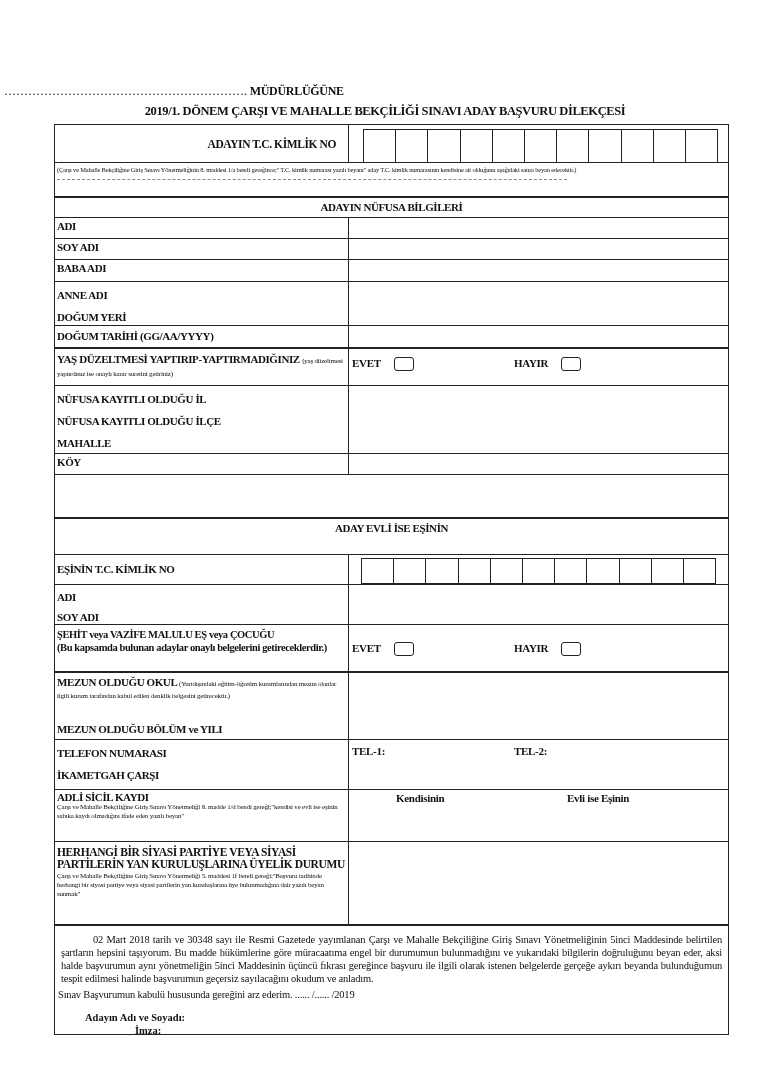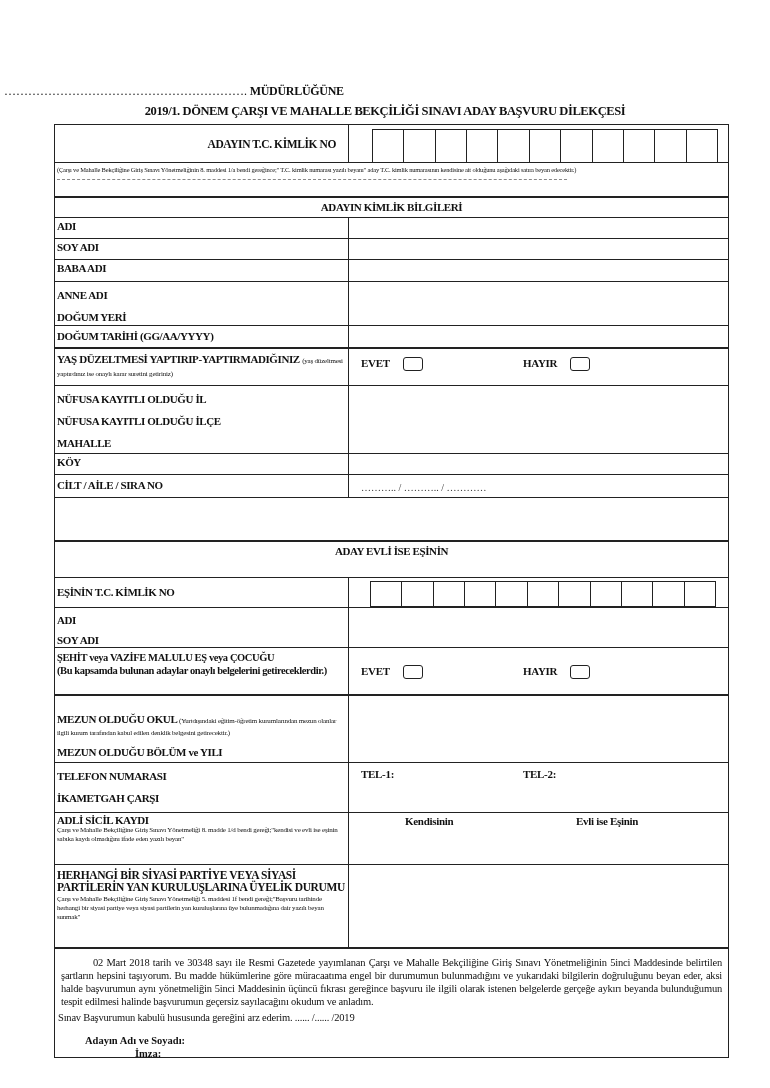--- a/index.html
+++ b/index.html
@@ -2,21 +2,21 @@
 <html><head>
 <meta charset="utf-8">
 <style>
   html, body { margin: 0; padding: 0; background: #ffffff; }
   body { width: 770px; height: 1088px; position: relative; overflow: hidden;
          font-family: "Liberation Serif", "DejaVu Serif", serif; color: #111; }
   .hdr1 { position: absolute; top: 84px; left: 4px; width: 770px; font-size: 12px; font-weight: bold; letter-spacing: -0.3px; }
   .hdr1 .dots { letter-spacing: 0; font-weight: normal; }
   .hdr2 { position: absolute; top: 104px; left: 0; width: 770px; text-align: center; font-size: 12.5px; font-weight: bold; letter-spacing: -0.4px; }
   .form { position: absolute; left: 54px; top: 124px; width: 675px; border: 1.5px solid #222; box-sizing: border-box; }
-  .row { display: flex; border-bottom: 1.2px solid #222; box-sizing: border-box; gap: 9px; }
+  .row { display: flex; border-bottom: 1.2px solid #222; box-sizing: border-box; }
   .row.thick { border-bottom: 2.5px solid #222; }
   .row:last-child { border-bottom: none; }
   .lbl { width: 294px; border-right: 1.2px solid #222; box-sizing: border-box; padding: 2px 2px; font-size: 11px; font-weight: bold; letter-spacing: -0.4px; }
   .val { flex: 1; padding: 2px 3px; font-size: 11px; box-sizing: border-box; position: relative; }
   .full { flex: 1; text-align: center; font-size: 11px; font-weight: bold; letter-spacing: -0.4px; padding: 3px 0; }
   .stack > div { line-height: 22px; }
   .small { font-size: 7px; font-weight: normal; letter-spacing: -0.2px; line-height: 9px; }
   .tcbox { display: flex; border: 1.5px solid #222; }
   .tcbox span { flex: 1; border-right: 1.2px solid #222; height: 100%; }
   .tcbox span:last-child { border-right: none; }
@@ -57,21 +57,21 @@
         </div>
     </div>
   </div>
 
   <div class="row thick" style="height:35px;display:block">
     <div class="note">(Çarşı ve Mahalle Bekçiliğine Giriş Sınavı Yönetmeliğinin 8. maddesi 1/a bendi gereğince;" T.C. kimlik numarası yazılı beyanı" aday T.C. kimlik numarasının kendisine ait olduğunu aşağıdaki satıra beyan edecektir.)</div>
     <div class="dashes"></div>
   </div>
 
   <div class="row" style="height:20px">
-    <div class="full">ADAYIN KİMLİK BİLGİLERİ</div>
+    <div class="full">ADAYIN NÜFUSA BİLGİLERİ</div>
   </div>
   <div class="row" style="height:21px">
     <div class="lbl">ADI</div>
     <div class="val"></div>
   </div>
   <div class="row" style="height:21px">
     <div class="lbl">SOY ADI</div>
     <div class="val"></div>
   </div>
   <div class="row" style="height:22px">
@@ -108,24 +108,20 @@
       <div>NÜFUSA KAYITLI OLDUĞU İL</div>
       <div>NÜFUSA KAYITLI OLDUĞU İLÇE</div>
       <div>MAHALLE</div>
     </div>
     <div class="val"></div>
   </div>
   <div class="row" style="height:21px">
     <div class="lbl">KÖY</div>
     <div class="val"></div>
   </div>
-  <div class="row" style="height:23px">
-    <div class="lbl" style="padding-top:4px">CİLT / AİLE / SIRA NO</div>
-    <div class="val" style="padding-top:7px;font-size:10px;color:#333">………..   /   ………..   /   …………</div>
-  </div>
   <div class="row thick" style="height:44px">
     <div class="val"></div>
   </div>
 
   <div class="row" style="height:36px">
     <div class="full">ADAY EVLİ İSE EŞİNİN</div>
   </div>
   <div class="row" style="height:30px">
     <div class="lbl" style="padding-top:8px">EŞİNİN T.C.  KİMLİK NO</div>
     <div class="val" style="padding:3px 12px 3px 12px">
@@ -160,21 +156,21 @@
       <span class="yn">EVET</span>
       <span class="chk"></span>
       <span style="position:absolute;left:165px;top:17px">
         <span class="yn">HAYIR</span>
         <span class="chk"></span>
       </span>
     </div>
   </div>
 
   <div class="row" style="height:67px">
-    <div class="lbl" style="position:relative;padding-top:18px">
+    <div class="lbl" style="position:relative;padding-top:4px">
       <div style="line-height:11px">
         <span>MEZUN OLDUĞU OKUL</span>
         <span class="small">(Yurtdışındaki eğitim-öğretim kurumlarından mezun olanlar ilgili kurum tarafından kabul edilen denklik belgesini getirecektir.)</span>
       </div>
       <div style="position:absolute;bottom:4px;left:2px">MEZUN OLDUĞU BÖLÜM ve YILI</div>
     </div>
     <div class="val"></div>
   </div>
 
   <div class="row" style="height:50px">

